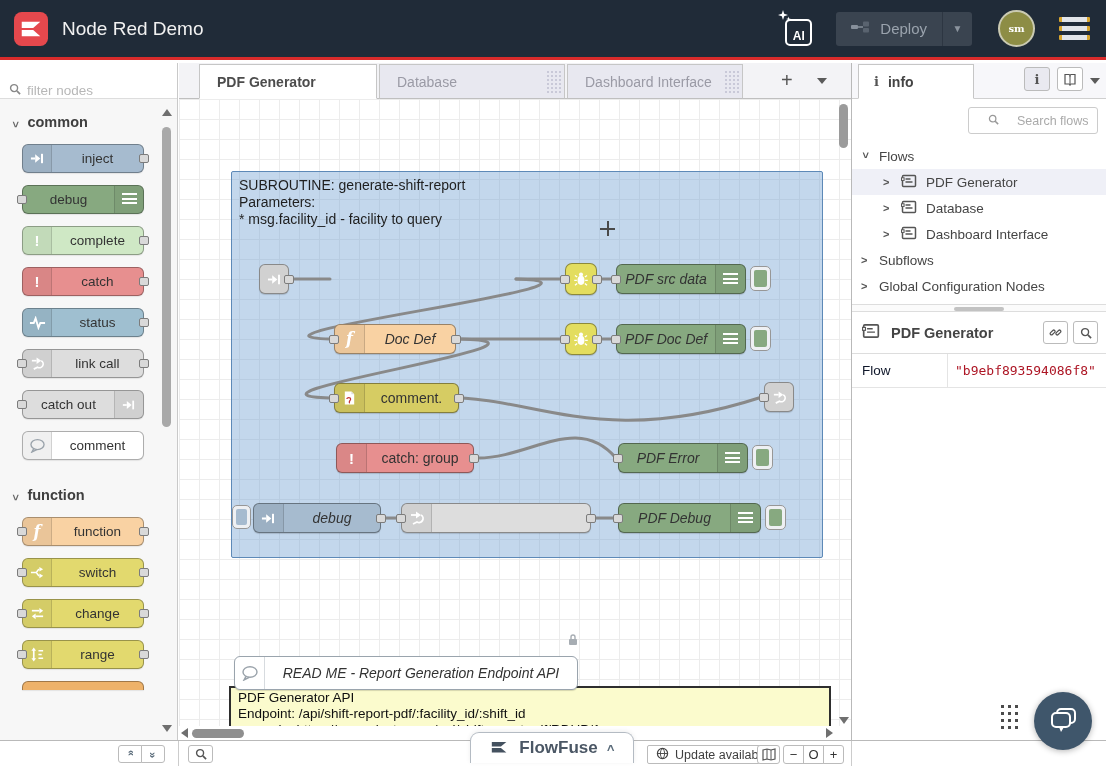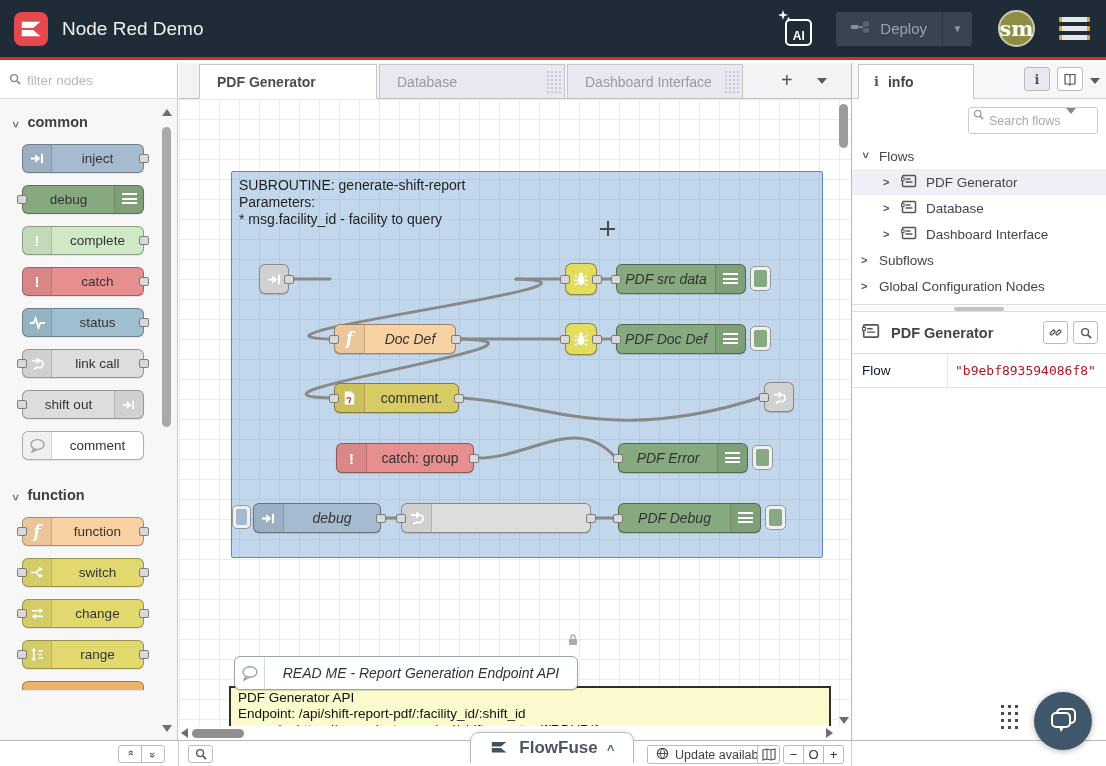--- a/index.html
+++ b/index.html
@@ -11,27 +11,27 @@
   #hdr{position:absolute;top:0;left:0;right:0;height:60px;background:#202b38;border-bottom:3px solid #d92b2b;display:flex;align-items:center;padding:0 14px}
   .logo{width:34px;height:34px;flex:0 0 auto}
   .hdr-title{color:#f1f1f1;font-size:19px;margin-left:14px;white-space:nowrap}
   .hdr-spacer{flex:1}
   .ai-btn{position:relative;width:38px;height:38px;margin-right:22px;cursor:pointer}
   .ai-box{position:absolute;right:2px;bottom:2px;width:27px;height:27px;border:2px solid #fff;border-radius:5px;color:#fff;font-weight:bold;font-size:12px;display:flex;align-items:flex-end;justify-content:center;padding-bottom:1px}
   .ai-spark{position:absolute;left:2px;top:0}
   .deploy{display:flex;align-items:stretch;height:34px;background:#3a4450;border-radius:3px;color:#9aa3ad;overflow:hidden;margin-right:26px;cursor:pointer}
   .d-main{display:flex;align-items:center;gap:9px;padding:0 15px;font-size:15px}
   .d-caret{width:30px;border-left:1px solid #2d3642;display:flex;align-items:center;justify-content:center;font-size:10px;color:#8b949e}
-  .avatar{width:37px;height:37px;border-radius:50%;background:#8d8d45;border:2px solid #cacab2;color:#fff;font-family:"DejaVu Serif",serif;font-weight:bold;font-size:21px;display:flex;align-items:center;justify-content:center;margin-right:22px;cursor:pointer}
+  .avatar{width:37px;height:37px;border-radius:50%;background:#8d8d45;border:2px solid #cacab2;color:#fff;font-family:"DejaVu Serif",serif;font-weight:bold;font-size:10px;display:flex;align-items:center;justify-content:center;margin-right:22px;cursor:pointer}
   .burger{display:flex;flex-direction:column;gap:4px;cursor:pointer;padding:4px 2px}
   .burger i{display:block;width:31px;height:5px;border-radius:1px;background:linear-gradient(90deg,#d9a62e 0 3px,#e2e5e9 3px calc(100% - 3px),#d9a62e calc(100% - 3px))}
 
   
   #palette{position:absolute;left:0;top:63px;width:178px;bottom:26px;background:#f7f7f7;border-right:1px solid #c9c9c9}
-  .filter{height:36px;border-bottom:1px solid #ddd;background:#fff;display:flex;align-items:center;padding:0 9px;gap:6px}
+  .filter{height:36px;border-bottom:1px solid #ddd;background:#fff;display:flex;align-items:flex-end;padding:0 9px;gap:6px}
   .filter input{border:none;outline:none;flex:1;width:80px;font-size:13.5px;color:#333;background:transparent}
   .filter input::placeholder{color:#b7b7b7}
   .pal-body{position:absolute;top:36px;left:0;right:0;bottom:0;overflow:hidden}
   .pal-sec{display:flex;align-items:flex-end;gap:9px;padding:15px 0 14px 12px;font-weight:bold;color:#3f3f3f;font-size:14.5px}
   .chev{display:inline-block;color:#666;font-size:11px;font-weight:bold;line-height:1}
   .chev.open{transform:rotate(90deg)}
   .pn{position:relative;width:122px;height:29px;border-radius:6px;border:1px solid rgba(0,0,0,.32);margin:0 0 12px 22px;display:flex;align-items:stretch;font-size:13.5px;color:#333;cursor:grab;box-shadow:0 1px 1px rgba(0,0,0,.08)}
   .pic{width:29px;display:flex;align-items:center;justify-content:center;background:rgba(0,0,0,.06);border-right:1px solid rgba(0,0,0,.13);border-radius:5px 0 0 5px;flex:0 0 auto}
   .pic.right{order:2;border-right:none;border-left:1px solid rgba(0,0,0,.13);border-radius:0 5px 5px 0}
   .plb{flex:1;display:flex;align-items:center;justify-content:center;white-space:nowrap}
@@ -100,21 +100,21 @@
 
   
   #sb{position:absolute;right:0;top:63px;width:255px;bottom:26px;background:#fff;border-left:1px solid #b9b9b9}
   .sb-tabs{height:36px;border-bottom:1px solid #cfcfcf;display:flex;align-items:flex-end;padding:0 6px;background:#f7f7fa}
   .sb-tab{height:35px;margin-bottom:-1px;background:#fff;border:1px solid #c6c6c6;border-bottom:1px solid #fff;display:flex;align-items:center;gap:9px;padding:0 15px;width:116px;font-weight:bold;color:#444;font-size:14px;cursor:pointer}
   .iic{font-family:"DejaVu Serif",serif;font-weight:bold;color:#555;font-size:13px}
   .sb-btns{margin-left:auto;display:flex;align-items:center;gap:7px;padding-bottom:7px}
   .sbtn{width:26px;height:24px;border:1px solid #bbb;border-radius:3px;background:#fff;display:flex;align-items:center;justify-content:center;color:#444;cursor:pointer}
   .sbtn.sel{background:#e9e9f0}
   .search-row{display:flex;justify-content:flex-end;padding:8px 8px 9px 0}
-  .search-box{width:130px;height:27px;border:1px solid #ccc;border-radius:3px;display:flex;padding:0 4px;gap:5px;color:#999;background:#fff}
+  .search-box{width:130px;height:27px;border:1px solid #ccc;border-radius:3px;display:flex;align-items:center;padding:0 19px;gap:18px;color:#999;background:#fff}
   .search-box input{border:none;outline:none;width:72px;font-size:12.5px;color:#444;background:transparent}
   .search-box input::placeholder{color:#aaa}
   .trow{display:flex;align-items:center;height:26px;padding-left:9px;gap:9px;font-size:13.5px;color:#454545;cursor:pointer;white-space:nowrap}
   .trow .tchev{width:9px;flex:0 0 auto;color:#555;font-size:11px;font-weight:bold}
   .trow.child{padding-left:31px}
   .trow.sel{background:#eff0f7}
   .tlabel{overflow:hidden;max-width:128px}
   .divider{position:relative;height:8px;border-top:1px solid #ddd;border-bottom:1px solid #ddd;background:#fbfbfb;margin-top:5px;cursor:row-resize}
   .grab{position:absolute;left:50%;top:2px;transform:translateX(-50%);width:50px;height:4px;border-radius:2px;background:#c2c2c2}
   .sec-hdr{display:flex;align-items:center;gap:11px;padding:9px 8px 9px 10px;border-bottom:1px solid #ddd;font-weight:bold;color:#444;font-size:14.5px}
@@ -255,21 +255,21 @@
           <span class="port r"></span>
       </div>
       <div class="pn c-link">
         <span class="pic right">
             <svg width="14" height="14" viewBox="0 0 16 16">
               <path d="M1,8 h4.5" stroke="#fff" stroke-width="2"></path>
               <path d="M5.5,3.5 L11,8 L5.5,12.5 Z" fill="#fff"></path>
               <path d="M12.8,3 v10" stroke="#fff" stroke-width="2"></path>
             </svg>
           </span>
-        <span class="plb">shift out</span>
+        <span class="plb">catch out</span>
           <span class="port l"></span>
       </div>
       <div class="pn c-comment">
         <span class="pic">
             <svg width="17" height="15" viewBox="0 0 18 16">
               <ellipse cx="9" cy="7" rx="7" ry="5.3" fill="none" stroke="#99a2aa" stroke-width="1.4"></ellipse>
               <path d="M5,11.3 L3,15 L8.2,12.4" fill="none" stroke="#99a2aa" stroke-width="1.4"></path>
             </svg>
           </span>
         <span class="plb">comment</span>

